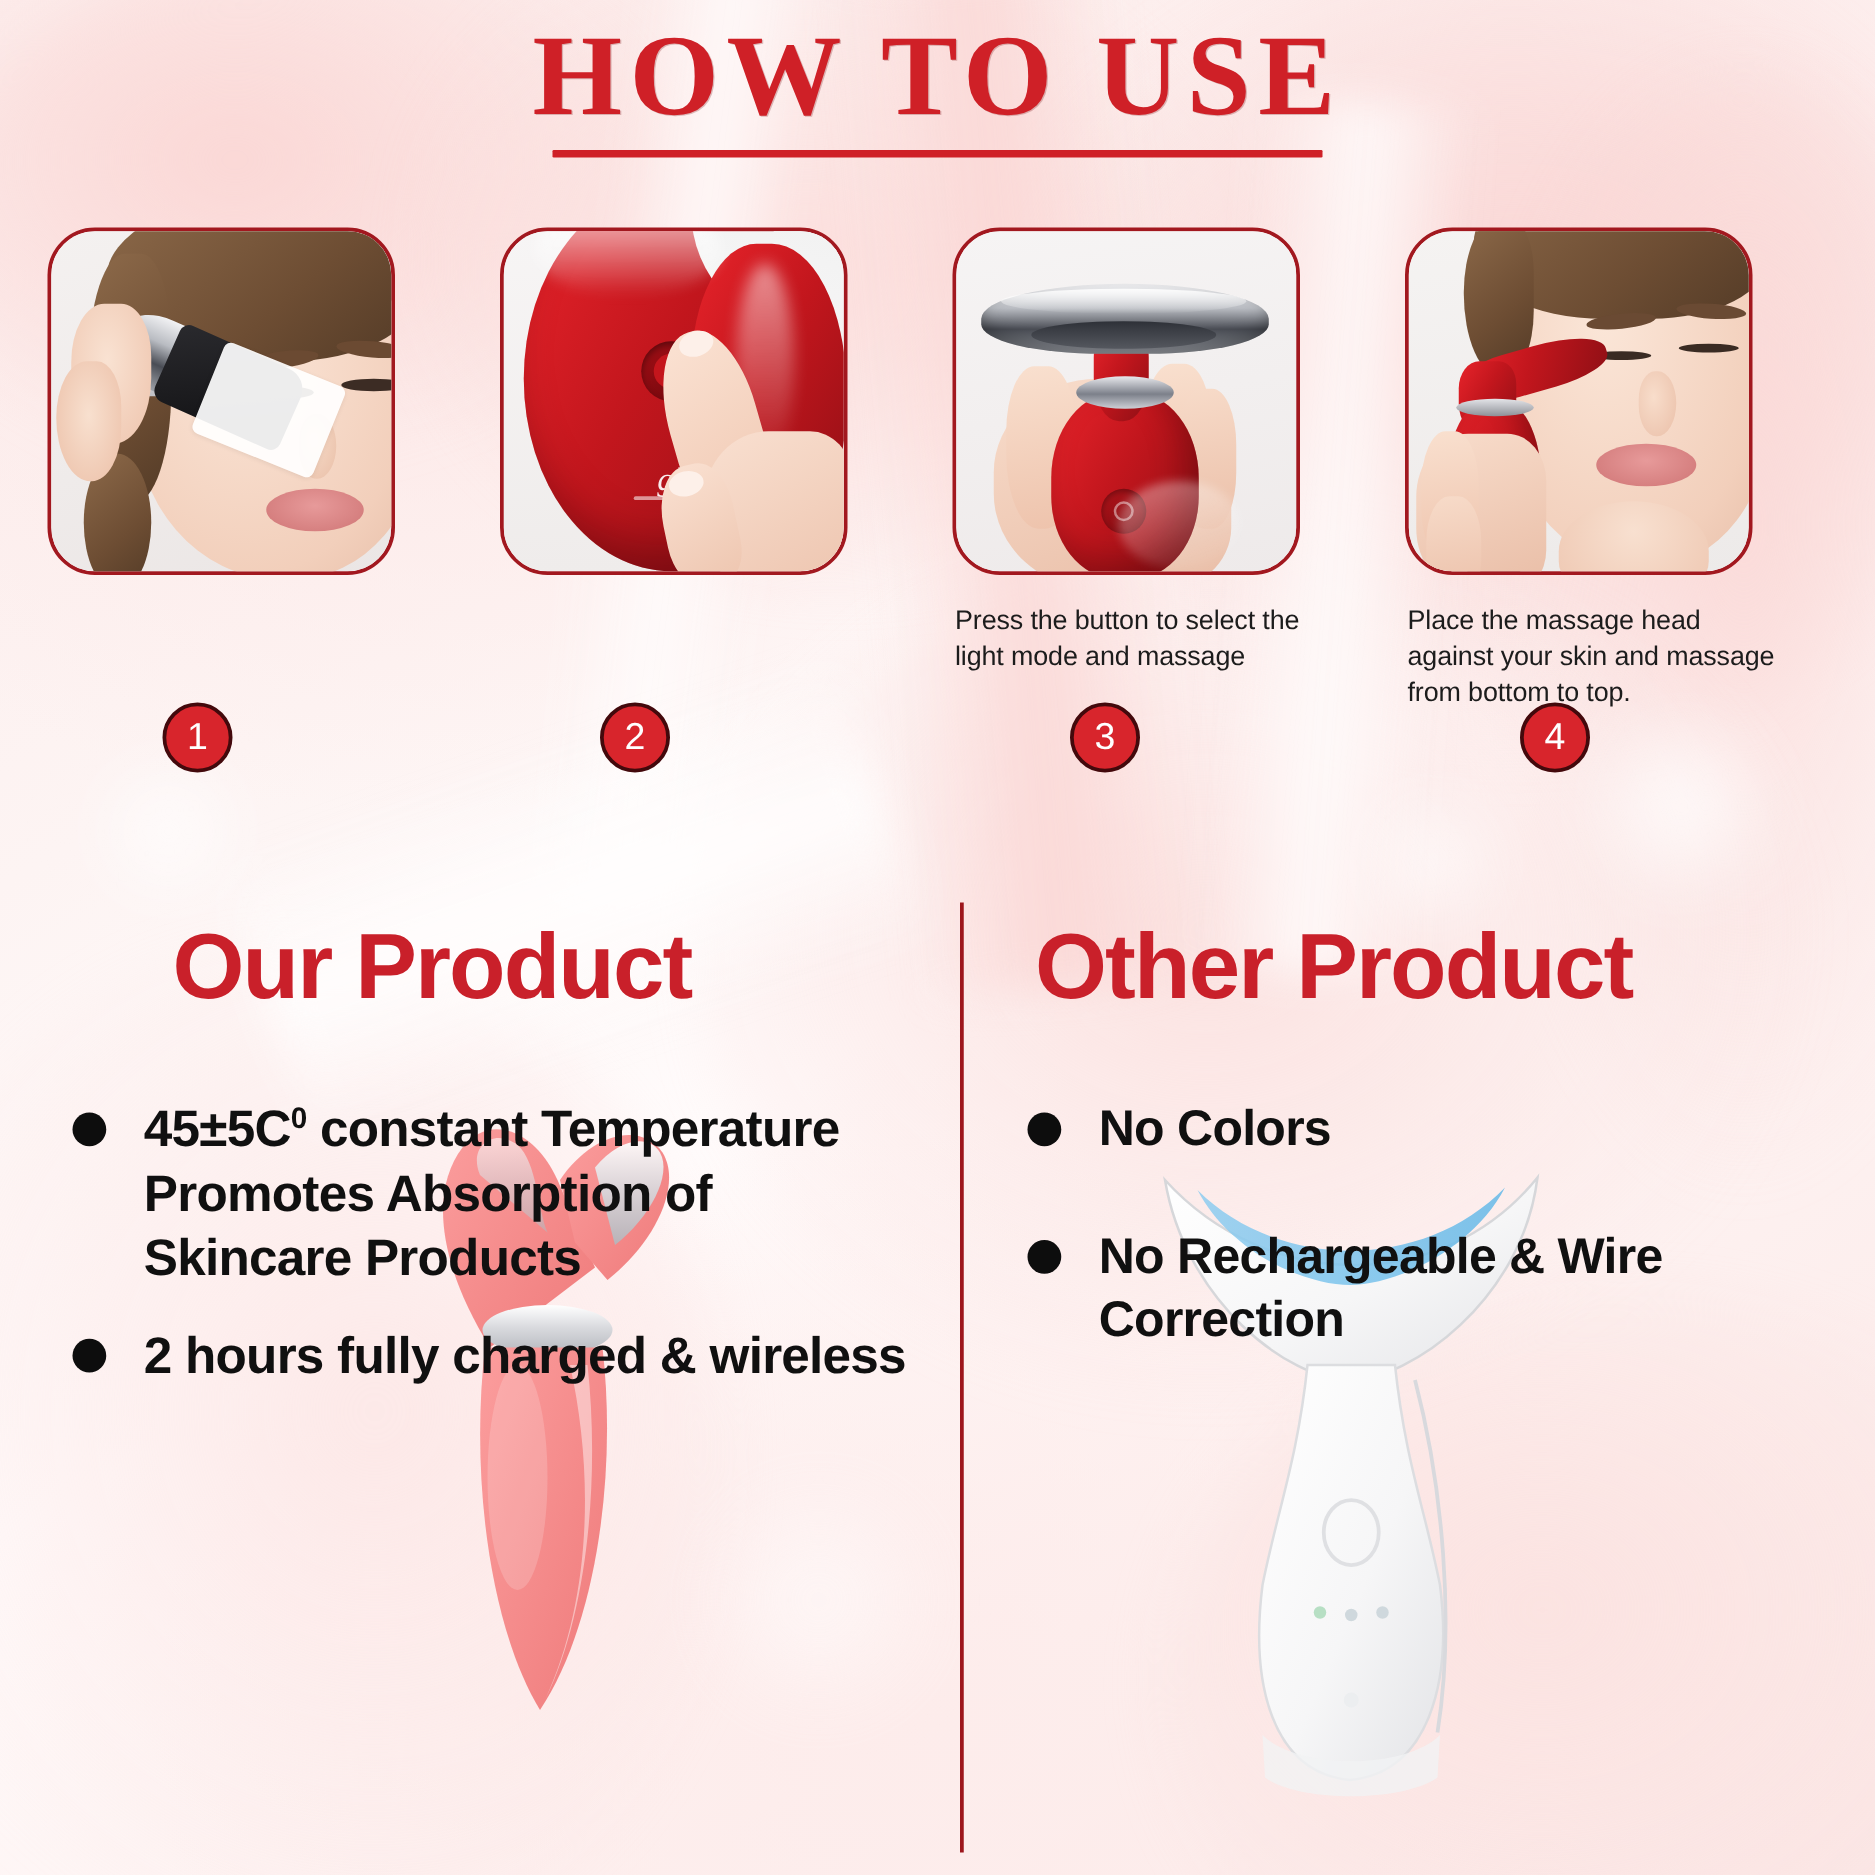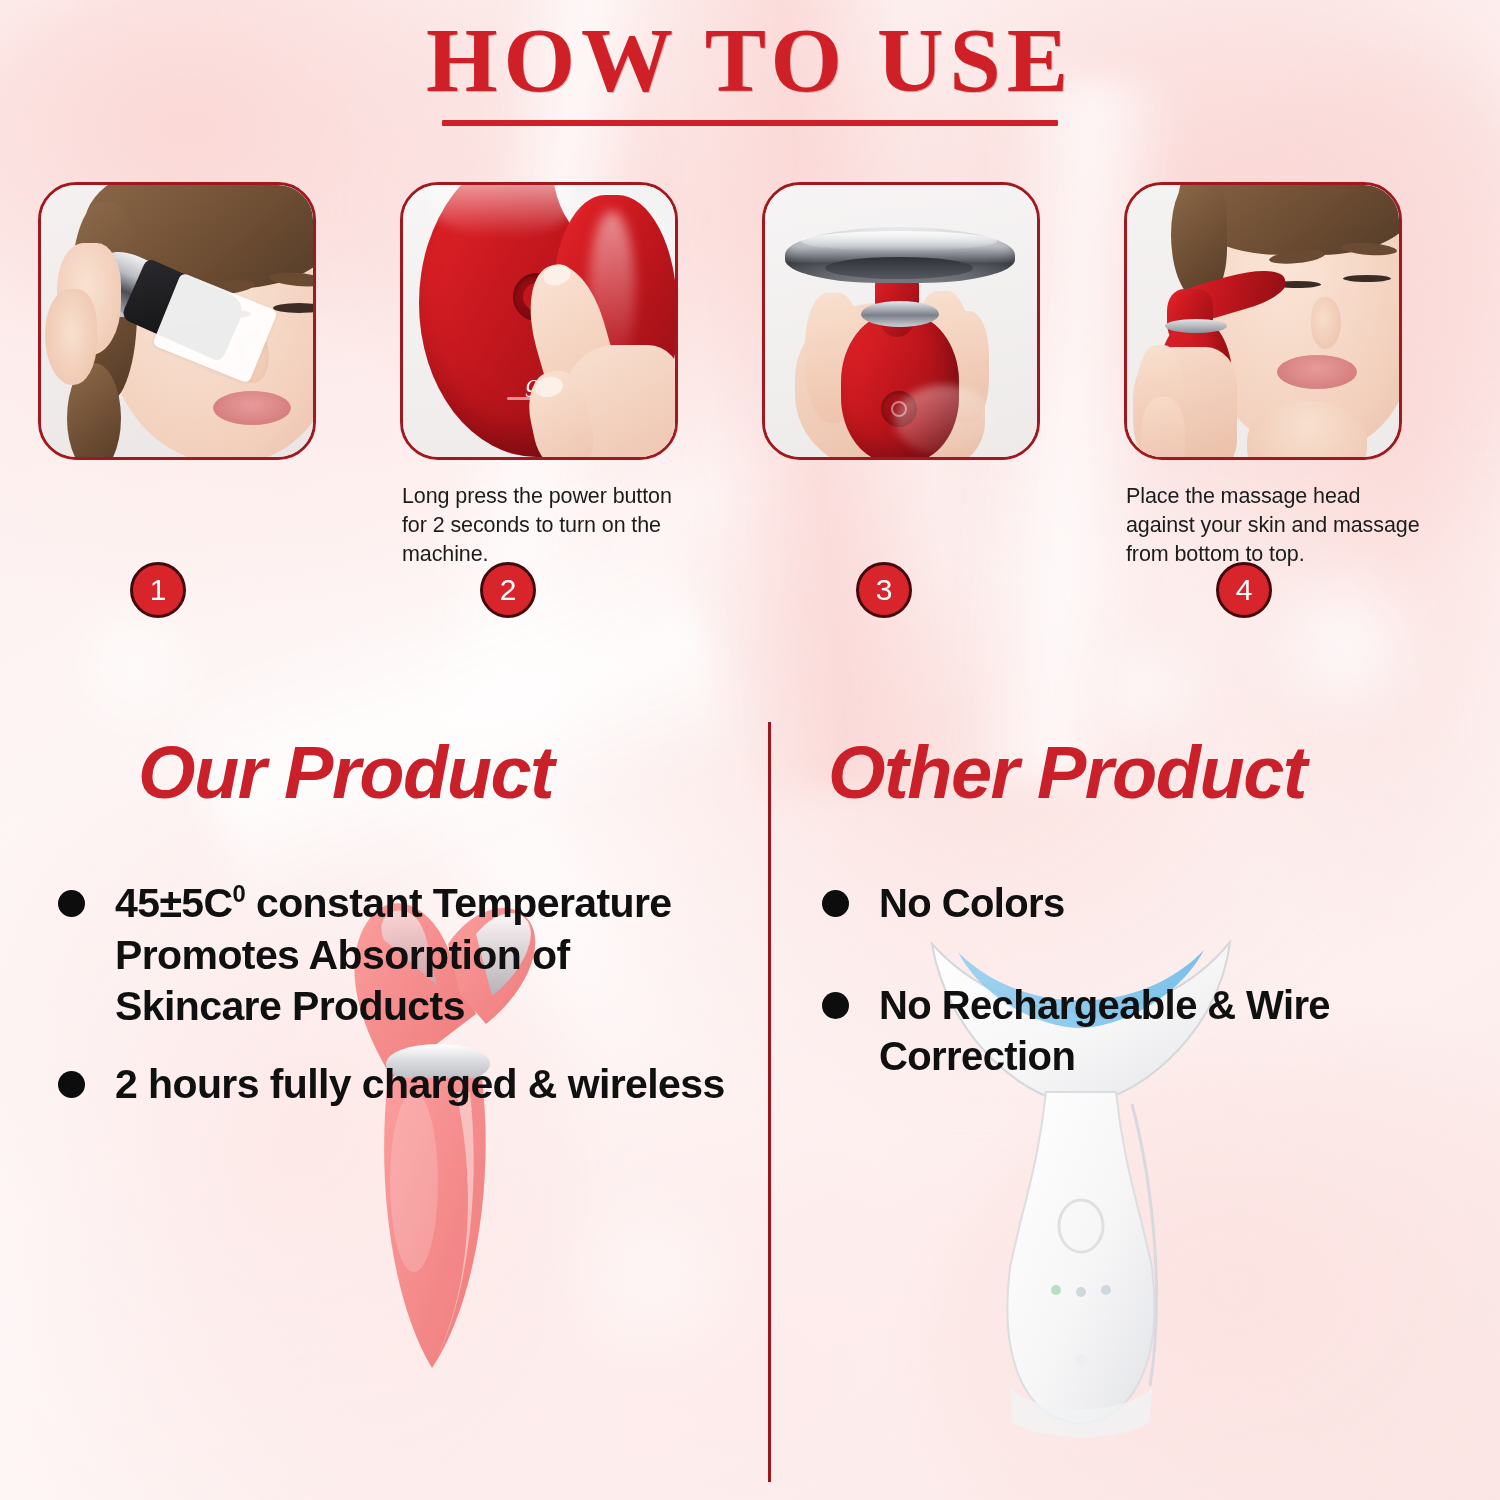--- a/index.html
+++ b/index.html
@@ -106,21 +106,20 @@
 
   
   .cols{ position:absolute; left:0; top:736px; width:1500px; height:740px; z-index:3; }
   .col{ position:absolute; top:0; }
   .col-left{ left:40px; width:700px; }
   .col-right{ left:800px; width:680px; }
 
   .col-head{
     font-size:74px; font-weight:700; color:#c9202a; line-height:1;
     letter-spacing:-1.5px;
-    font-style:italic;
   }
   .col-left .col-head{ margin-left:98px; }
   .col-right .col-head{ margin-left:28px; }
 
   .bullets{ margin-top:68px; position:relative; z-index:4; }
   .bullet{ display:flex; align-items:flex-start; margin-bottom:26px; }
   .dot{
     width:27px; height:27px; border-radius:50%; background:#0d0d0d;
     flex:0 0 27px; margin-top:12px;
   }
@@ -206,21 +205,20 @@
 
       <div style="position:absolute;left:92px;top:184px;width:116px;height:30px;font-family:'Liberation Serif',serif;font-style:italic;font-size:26px;color:rgba(255,255,255,.92);text-align:center;line-height:30px;letter-spacing:1px;">glow</div>
       <div style="position:absolute;left:104px;top:212px;width:92px;height:3px;background:rgba(255,255,255,.55);border-radius:2px;"></div>
 
       <div style="position:absolute;left:132px;top:78px;width:72px;height:150px;background:linear-gradient(160deg,#fbe3d4,#f0c8b2);border-radius:50% 46% 30% 34%;transform:rotate(-16deg);"></div>
       <div style="position:absolute;left:160px;top:160px;width:118px;height:128px;background:linear-gradient(150deg,#f9e0d1,#edc4ae);border-radius:44% 28% 20% 40%;"></div>
       <div style="position:absolute;left:128px;top:186px;width:58px;height:96px;background:linear-gradient(160deg,#fae1d2,#eec6b0);border-radius:46% 40% 30% 36%;transform:rotate(-12deg);"></div>
       <div style="position:absolute;left:140px;top:80px;width:28px;height:20px;background:#fdf0e9;border-radius:50%;transform:rotate(-18deg);"></div>
       <div style="position:absolute;left:132px;top:192px;width:28px;height:20px;background:#fdf0e9;border-radius:50%;transform:rotate(-12deg);"></div>
     </div>
-    <div class="caption">Long press the power button for 2 seconds to turn on the machine.</div>
     <div class="badge">2</div>
   </div>
 
   <div class="step">
     <div class="photo">
       <div class="ph-sky" style="background:linear-gradient(170deg,#f6f4f4,#eeeaea);"></div>
 
       <div style="position:absolute;left:30px;top:118px;width:190px;height:170px;background:linear-gradient(160deg,#f8ddcc,#e9bda6);border-radius:44% 36% 30% 46%;"></div>
       <div style="position:absolute;left:40px;top:108px;width:56px;height:130px;background:linear-gradient(170deg,#f9e0cf,#eec3ac);border-radius:40% 40% 44% 46%;"></div>
       <div style="position:absolute;left:150px;top:106px;width:54px;height:120px;background:linear-gradient(170deg,#f9e0cf,#eec3ac);border-radius:42% 40% 40% 46%;"></div>
@@ -232,20 +230,21 @@
       <div style="position:absolute;left:96px;top:116px;width:78px;height:26px;border-radius:50%;background:linear-gradient(180deg,#e8e9ed,#7c808a 55%,#cdd0d6);"></div>
 
       <div class="dev-chrome" style="position:absolute;left:20px;top:42px;width:230px;height:56px;border-radius:50% 50% 42% 42%;box-shadow:inset 0 -6px 12px rgba(0,0,0,.3);"></div>
       <div style="position:absolute;left:36px;top:46px;width:196px;height:20px;background:linear-gradient(180deg,rgba(255,255,255,.88),rgba(255,255,255,0));border-radius:50%;"></div>
       <div style="position:absolute;left:60px;top:72px;width:148px;height:22px;background:linear-gradient(180deg,#2e3138,#55585f);border-radius:50%;"></div>
 
       <div style="position:absolute;left:116px;top:206px;width:36px;height:36px;border-radius:50%;background:linear-gradient(150deg,#b4141b,#7a0a0f);box-shadow:inset 0 2px 5px rgba(0,0,0,.35);"></div>
       <div style="position:absolute;left:126px;top:216px;width:16px;height:16px;border-radius:50%;border:2px solid rgba(255,255,255,.45);"></div>
       <div style="position:absolute;left:130px;top:200px;width:98px;height:70px;background:linear-gradient(160deg,rgba(255,255,255,.42),rgba(255,255,255,0));border-radius:50%;filter:blur(4px);"></div>
     </div>
+    <div class="caption">Press the button to select the light mode and massage</div>
     <div class="badge">3</div>
   </div>
 
   <div class="step">
     <div class="photo">
       <div class="ph-sky" style="background:linear-gradient(170deg,#f5f3f2,#edeae9);"></div>
       <div class="face skin" style="left:74px;top:-14px;width:216px;height:282px;border-radius:46% 48% 44% 50%;"></div>
       <div class="face hair" style="left:52px;top:-52px;width:236px;height:122px;border-radius:50% 50% 40% 44%;"></div>
       <div class="face hair" style="left:44px;top:-10px;width:56px;height:126px;border-radius:50% 36% 44% 56%;"></div>
       <div style="position:absolute;left:142px;top:66px;width:56px;height:12px;background:#6a4a33;border-radius:50%;transform:rotate(-6deg);"></div>

